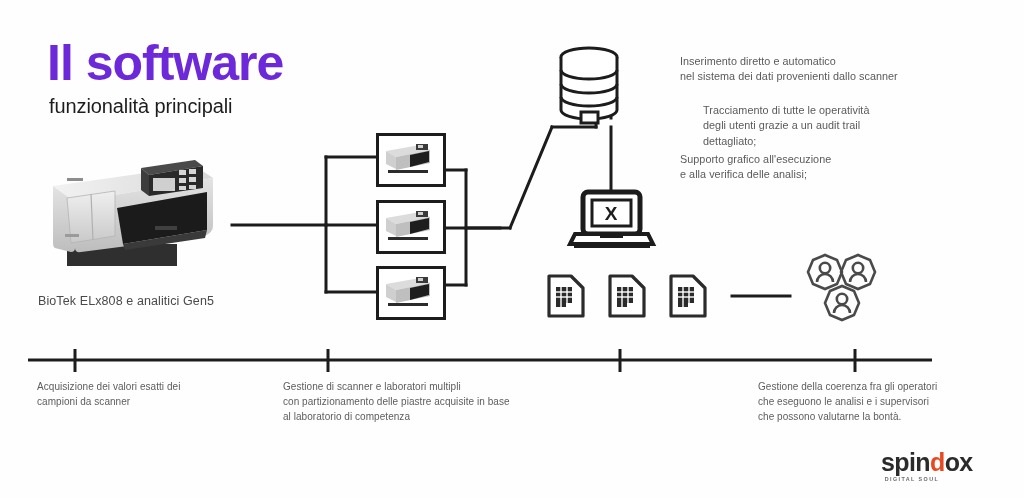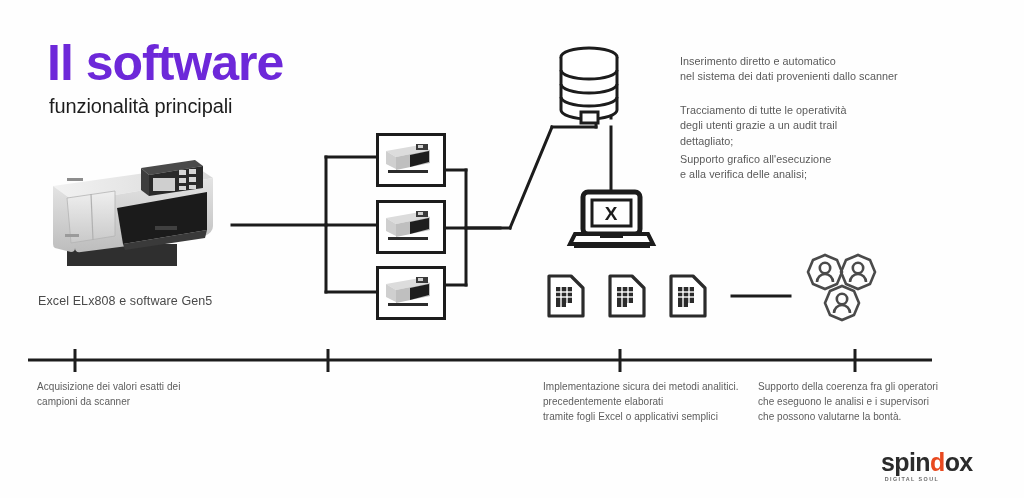--- a/index.html
+++ b/index.html
@@ -32,21 +32,21 @@
     font-size:12.5px;color:#4a4a4a;letter-spacing:.1px;
   }
 
   
   .note{
     position:absolute;left:680px;
     font-size:10.8px;line-height:1.42;color:#5a5a5a;
     white-space:pre-line;letter-spacing:.05px;
   }
   #note-0{top:54px;}
-  #note-1{top:103px;}
+  #note-1{top:103px;margin-left:23px;}
   #note-2{top:152px;}
 
   
   .caption{
     position:absolute;top:379px;
     font-size:10px;line-height:1.5;color:#5d5d5d;
     white-space:pre-line;letter-spacing:.05px;
   }
   #caption-0{left:37px;}
   #caption-1{left:283px;}
@@ -116,21 +116,21 @@
         <rect x="134" y="30" width="7" height="5"></rect>
           <rect x="144" y="29" width="7" height="5"></rect>
         <rect x="134" y="38" width="7" height="4"></rect>
           <rect x="144" y="37" width="7" height="4"></rect>
       </g>
 
       <rect x="22" y="30" width="16" height="3" fill="#8d8d8d"></rect>
       <rect x="20" y="86" width="14" height="3" fill="#9a9a9a"></rect>
     </svg>
   </div>
-  <div id="caption-instrument">Excel ELx808 e software Gen5</div>
+  <div id="caption-instrument">BioTek ELx808 e analitici Gen5</div>
 
   <svg id="diagram" style="position:absolute;left:0;top:0;" width="1024" height="360" viewBox="0 0 1024 360">
 
     <g stroke="#1c1c1c" stroke-width="3" fill="none" stroke-linecap="square">
 
       <line x1="232" y1="225" x2="326" y2="225"></line>
 
       <line x1="326" y1="157" x2="326" y2="292"></line>
       <line x1="326" y1="157" x2="376" y2="157"></line>
       <line x1="326" y1="225" x2="376" y2="225"></line>
@@ -278,24 +278,24 @@
   <div class="note" id="note-0">Inserimento diretto e automatico
 nel sistema dei dati provenienti dallo scanner</div>
   <div class="note" id="note-1">Tracciamento di tutte le operatività
 degli utenti grazie a un audit trail
  dettagliato;</div>
   <div class="note" id="note-2">Supporto grafico all'esecuzione
 e alla verifica delle analisi;</div>
 
   <div class="caption" id="caption-0">Acquisizione dei valori esatti dei
 campioni da scanner</div>
-  <div class="caption" id="caption-2">Implementazione sicura dei metodi analitici.
-precedentemente elaborati
- tramite fogli Excel o applicativi semplici</div>
-  <div class="caption" id="caption-3">Supporto della coerenza fra gli operatori
+  <div class="caption" id="caption-1">Gestione di scanner  e laboratori multipli
+con partizionamento delle piastre acquisite in base
+al laboratorio di competenza</div>
+  <div class="caption" id="caption-3">Gestione della coerenza fra gli operatori
 che eseguono le analisi e i supervisori
 che possono valutarne la bontà.</div>
 
   <div id="logo">
     <div id="logo-word"><span>spin</span><span id="logo-d">d</span><span>ox</span></div>
     <div id="logo-tag">DIGITAL SOUL</div>
   </div>
 
 </div>
 

